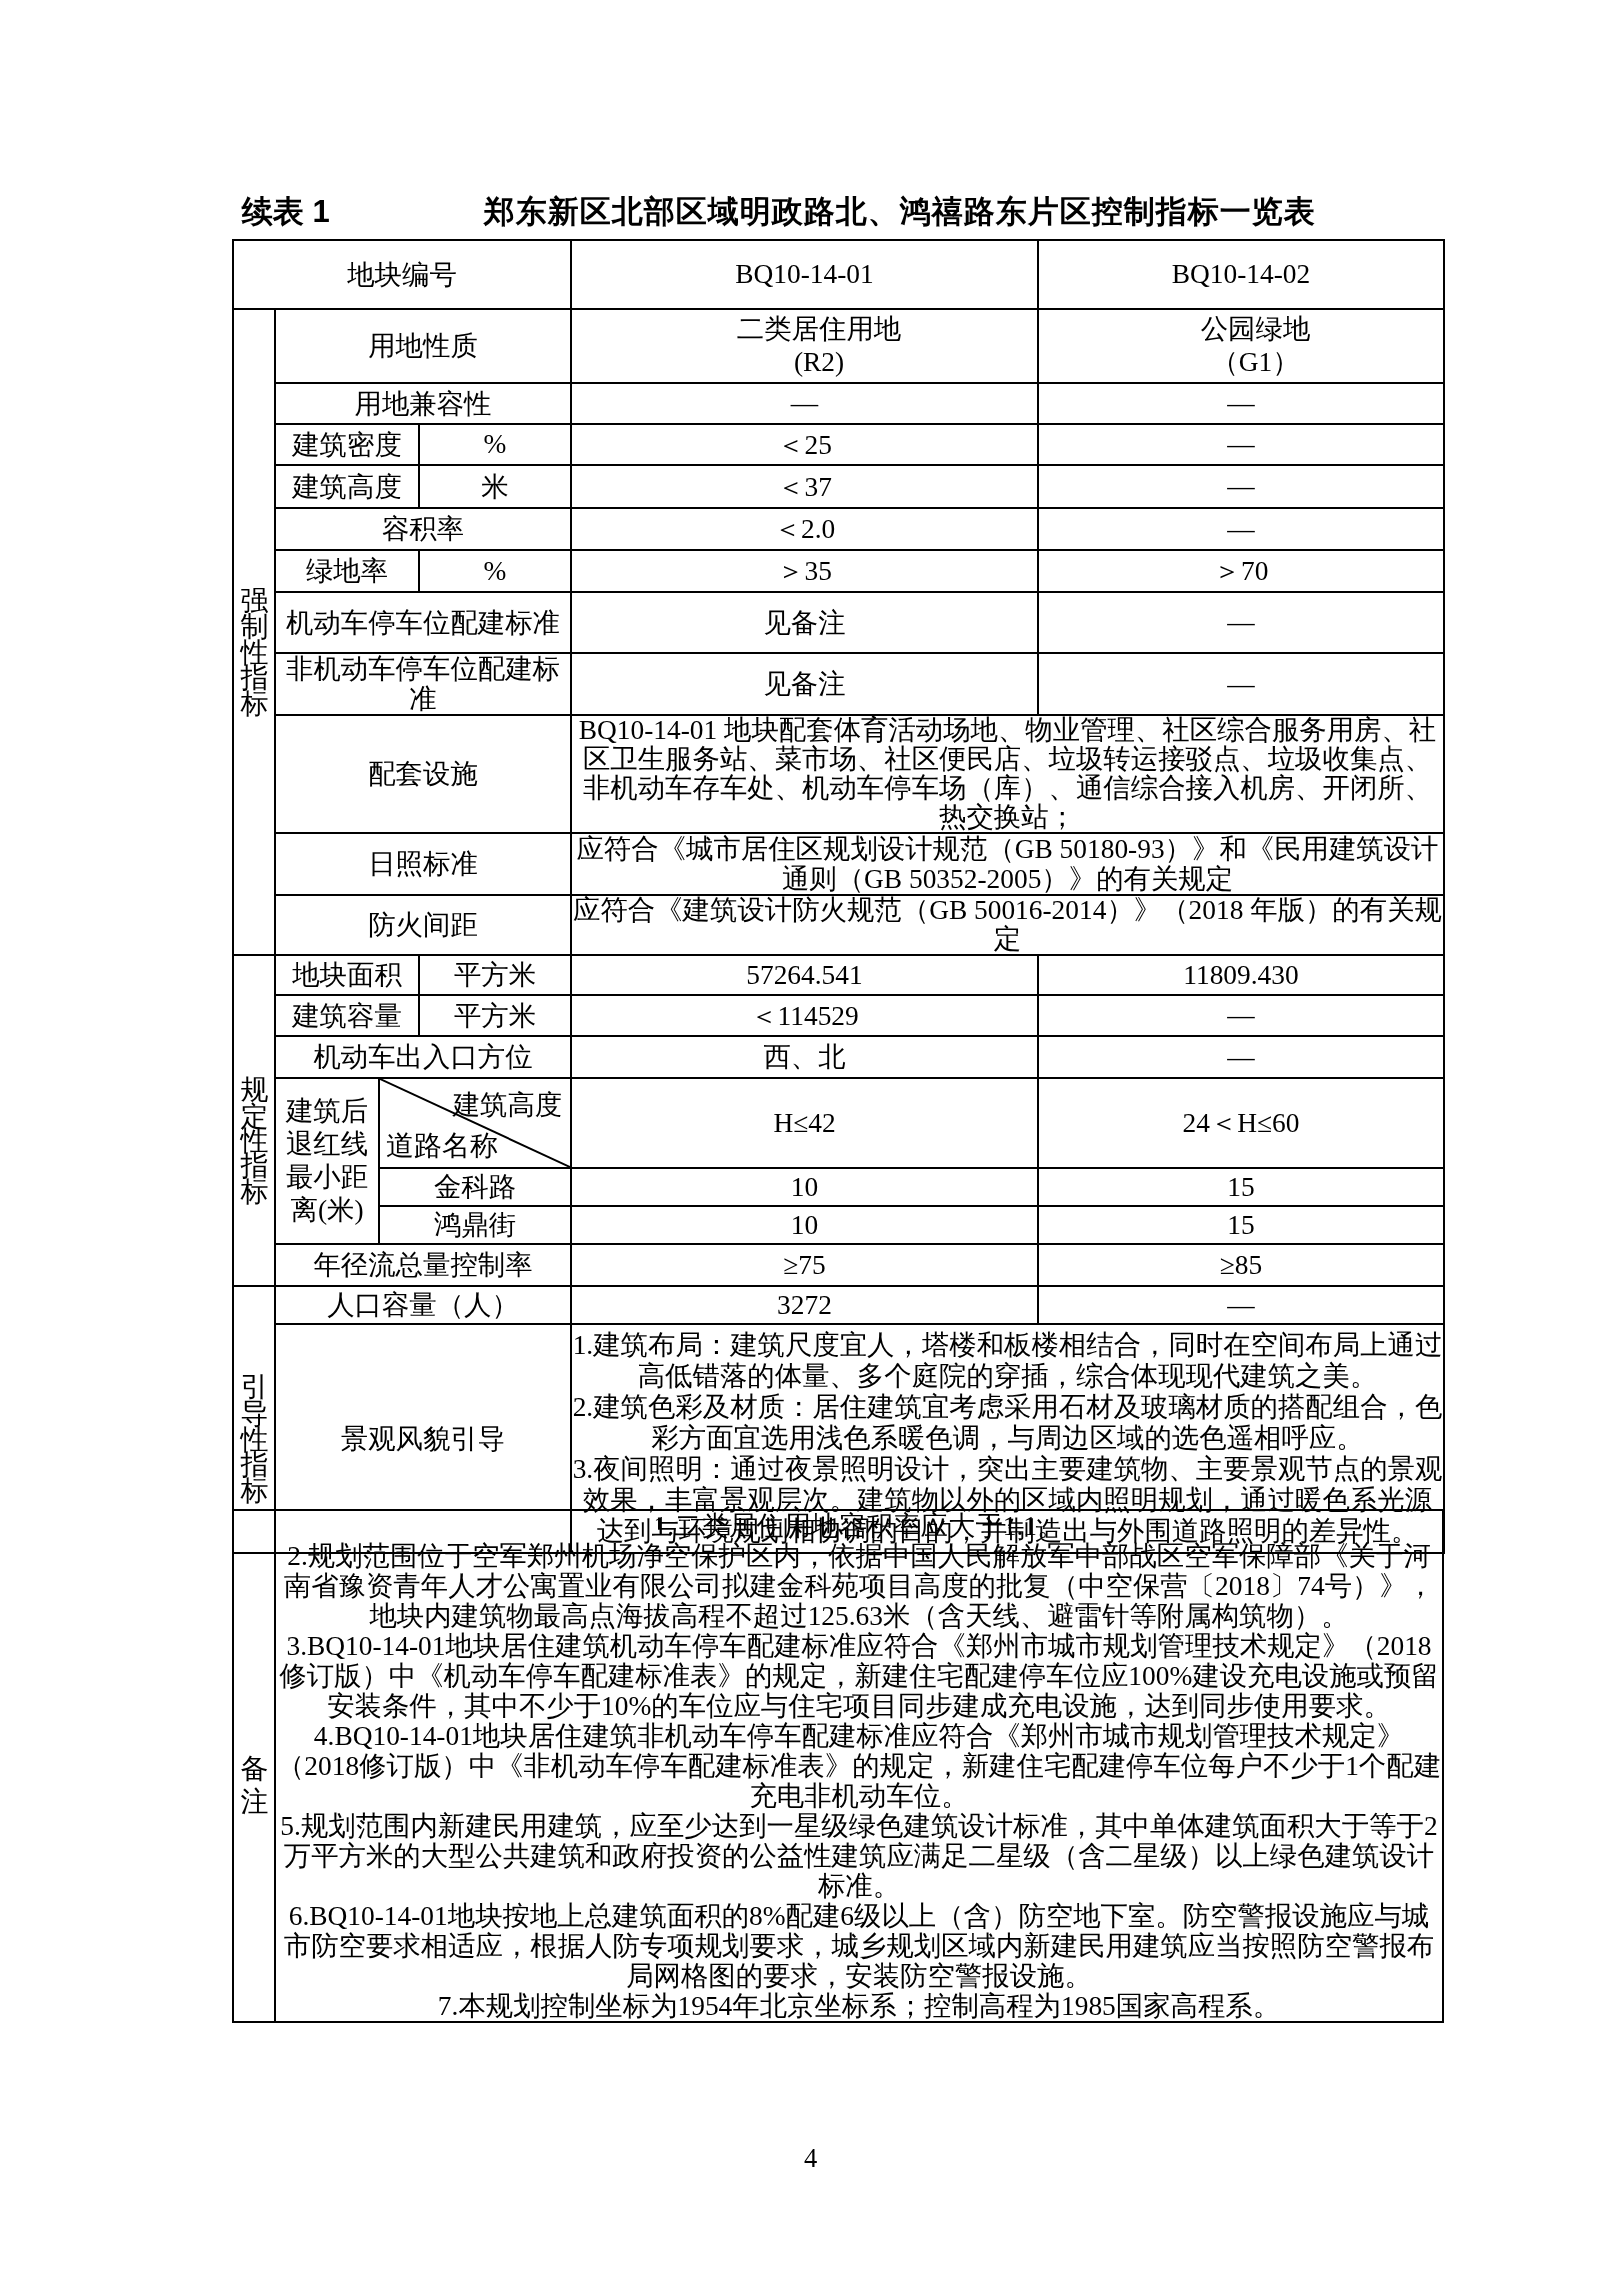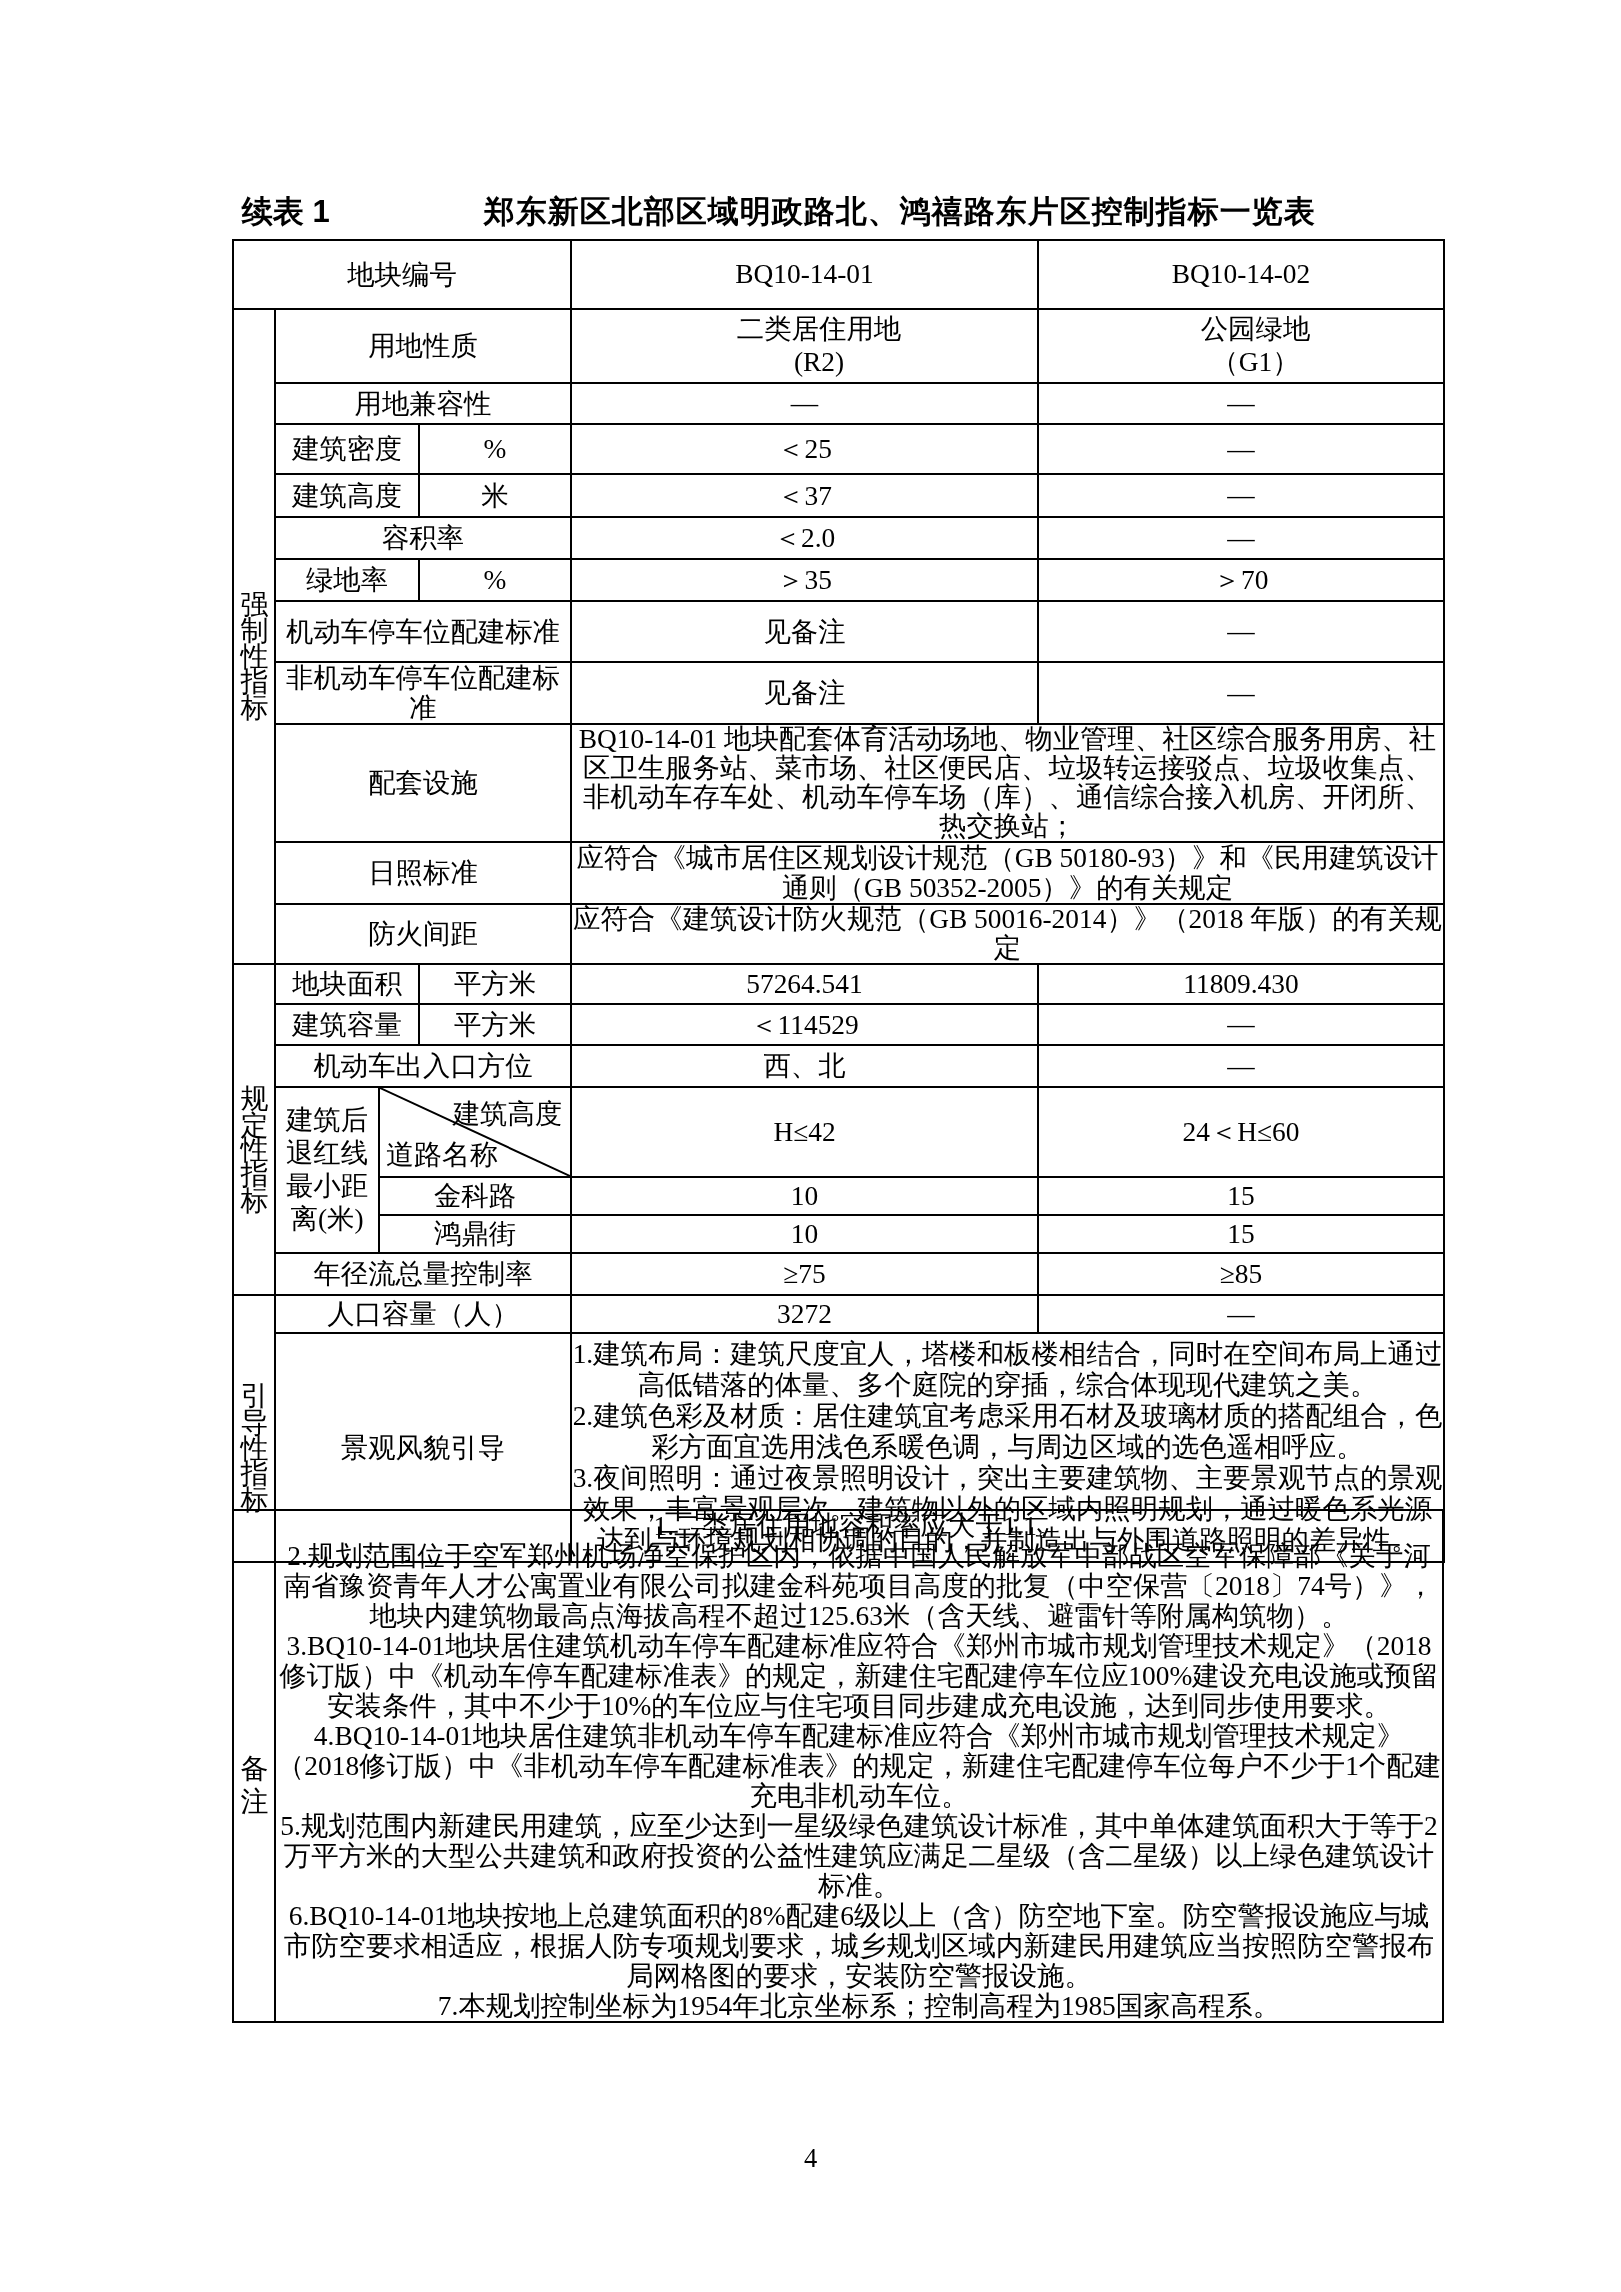--- a/index.html
+++ b/index.html
@@ -78,21 +78,21 @@
     <td class="two-line">
       <div>公园绿地</div>
       <div>（G1）</div>
     </td>
   </tr>
   <tr style="height:41px">
     <td colspan="3" class="lab">用地兼容性</td>
     <td>—</td>
     <td>—</td>
   </tr>
-  <tr style="height:50px">
+  <tr style="height:41px">
     <td colspan="2" class="lab">建筑密度</td>
     <td class="unit">%</td>
     <td>＜25</td>
     <td>—</td>
   </tr>
   <tr style="height:43px">
     <td colspan="2" class="lab">建筑高度</td>
     <td class="unit">米</td>
     <td>＜37</td>
     <td>—</td>

